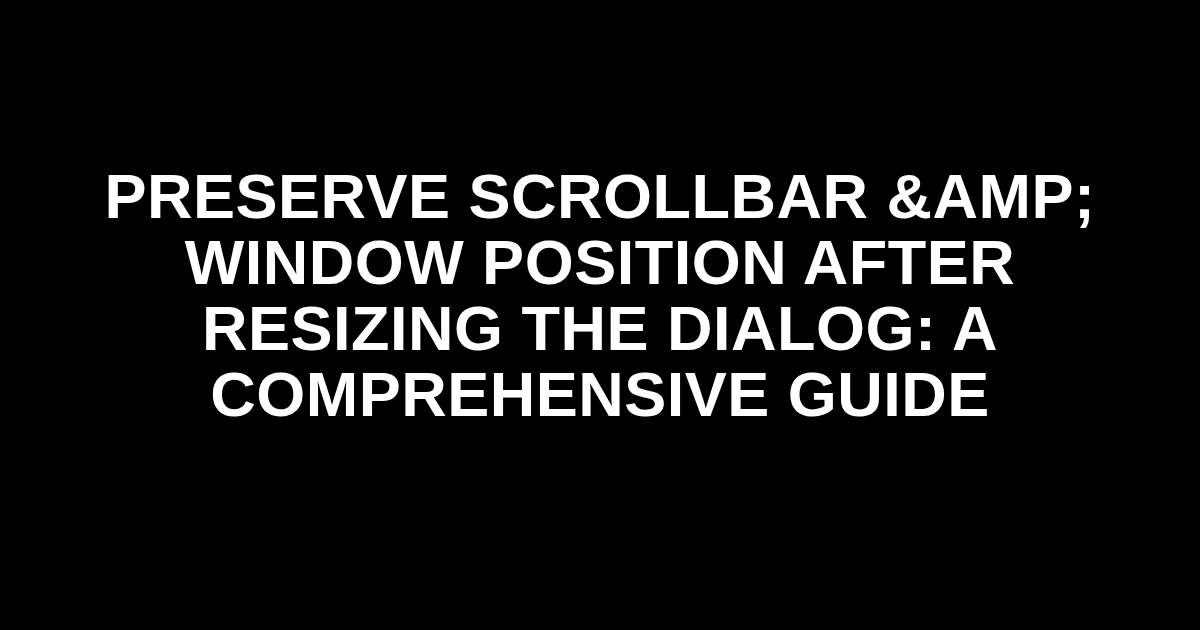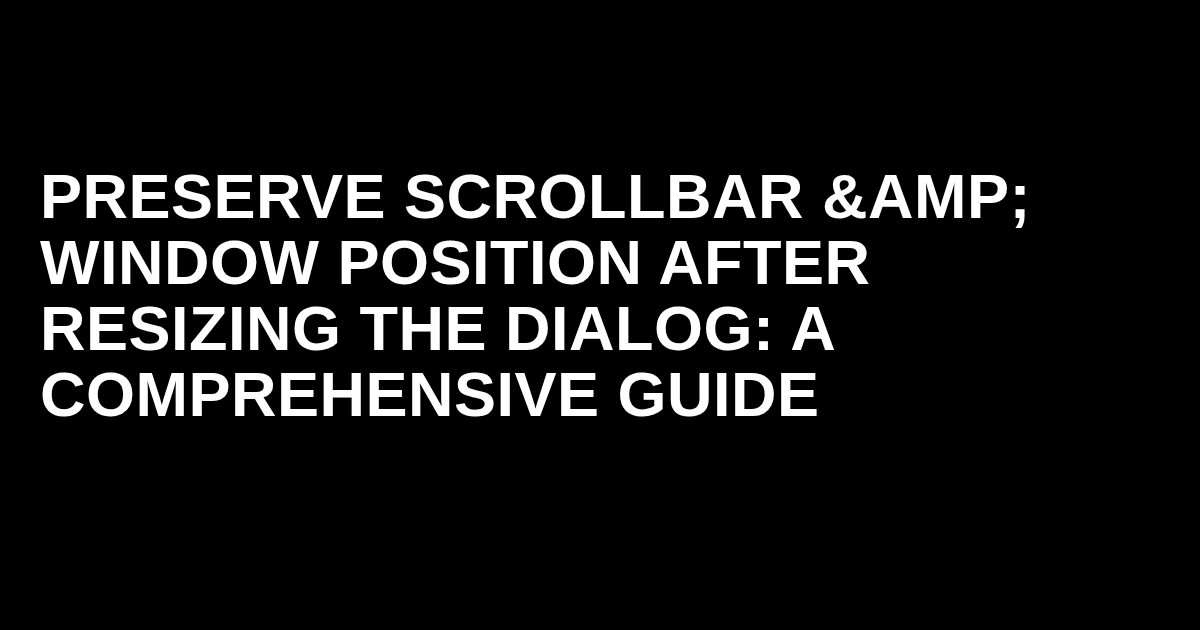--- a/index.html
+++ b/index.html
@@ -12,21 +12,21 @@
       height: 630px;
       background-color: #000000;
       display: flex;
       align-items: center;
       justify-content: center;
       overflow: hidden;
     }
     .title-container {
       width: 100%;
       padding: 0 40px;
-      text-align: left;
+      text-align: center;
       margin-top: -40px;
     }
     .main-title {
       color: #ffffff;
       font-family: 'Arial Narrow', 'Helvetica Neue Condensed', 'Impact', sans-serif;
       font-weight: 700;
       font-stretch: condensed;
       font-size: 63px;
       line-height: 1.05;
       letter-spacing: 0.5px;

